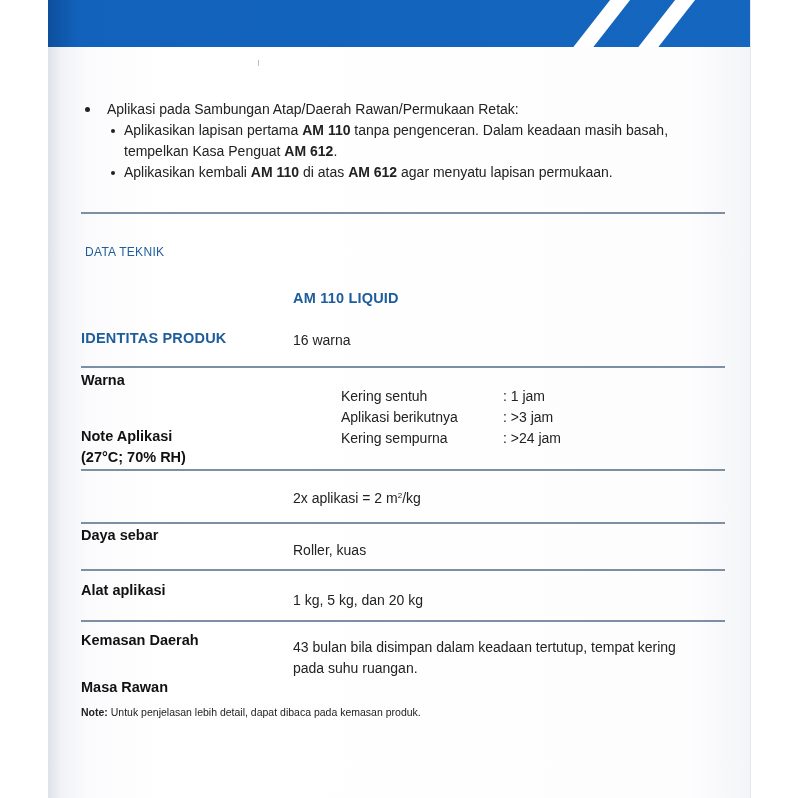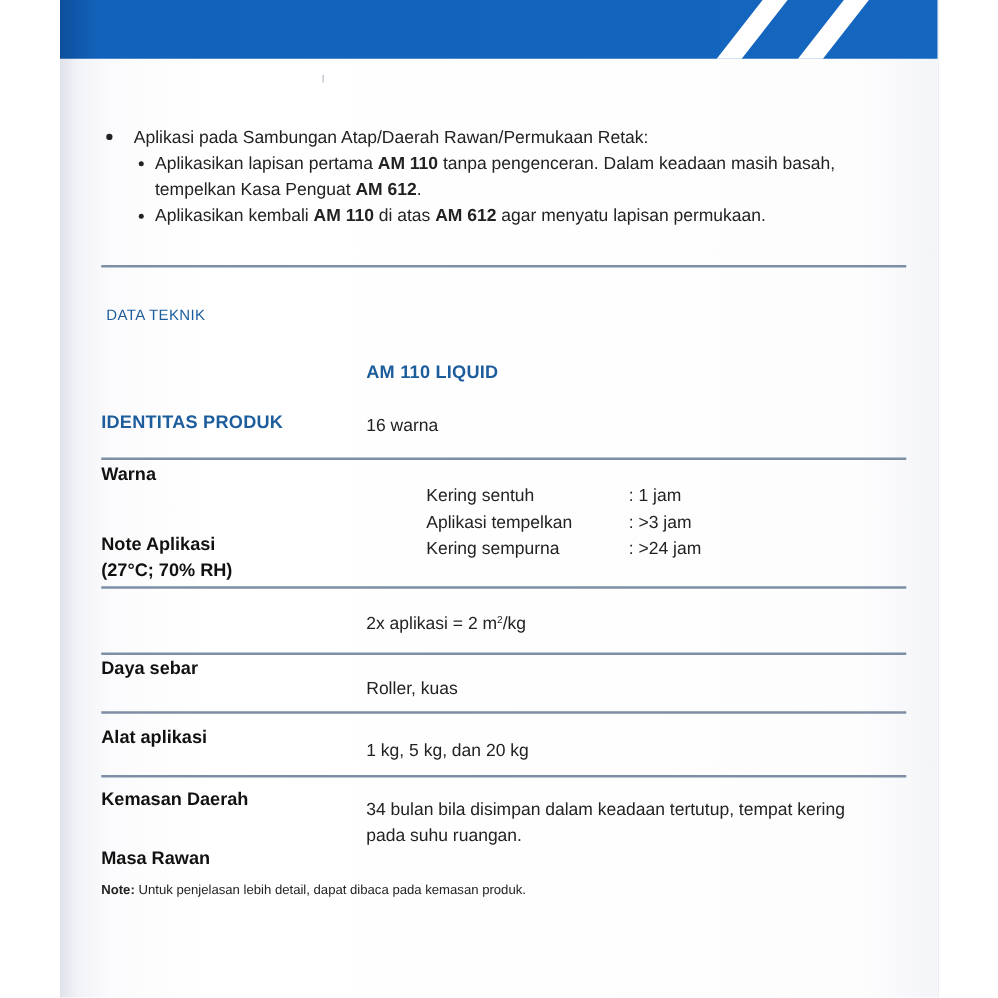--- a/index.html
+++ b/index.html
@@ -135,21 +135,21 @@
       <span class="label">
         <span>Note Aplikasi</span><br>
         <span>(27°C; 70% RH)</span>
       </span>
       <div class="value">
         <div class="app-line">
           <span class="k">Kering sentuh</span>
           <span class="v">: 1 jam</span>
         </div>
         <div class="app-line">
-          <span class="k">Aplikasi tempelkan</span>
+          <span class="k">Aplikasi berikutnya</span>
           <span class="v">: &gt;3 jam</span>
         </div>
         <div class="app-line">
           <span class="k">Kering sempurna</span>
           <span class="v">: &gt;24 jam</span>
         </div>
       </div>
     </div>
     <div class="rule" style="top:469px;"></div>
 
@@ -166,20 +166,20 @@
     <div class="rule" style="top:569px;"></div>
 
     <div class="row" style="top:590px;">
       <span class="label">Kemasan Daerah</span>
       <span class="value">1 kg, 5 kg, dan 20 kg</span>
     </div>
     <div class="rule" style="top:620px;"></div>
 
     <div class="row" style="top:637px;">
       <span class="label">Masa Rawan</span>
-      <span class="value" style="width:385px;">34 bulan bila disimpan dalam keadaan tertutup, tempat kering pada suhu ruangan.</span>
+      <span class="value" style="width:385px;">43 bulan bila disimpan dalam keadaan tertutup, tempat kering pada suhu ruangan.</span>
     </div>
 
     <div class="note">
       <b>Note:</b><span> Untuk penjelasan lebih detail, dapat dibaca pada kemasan produk.</span>
     </div>
   </div>
 </div>
 
 </body></html>

